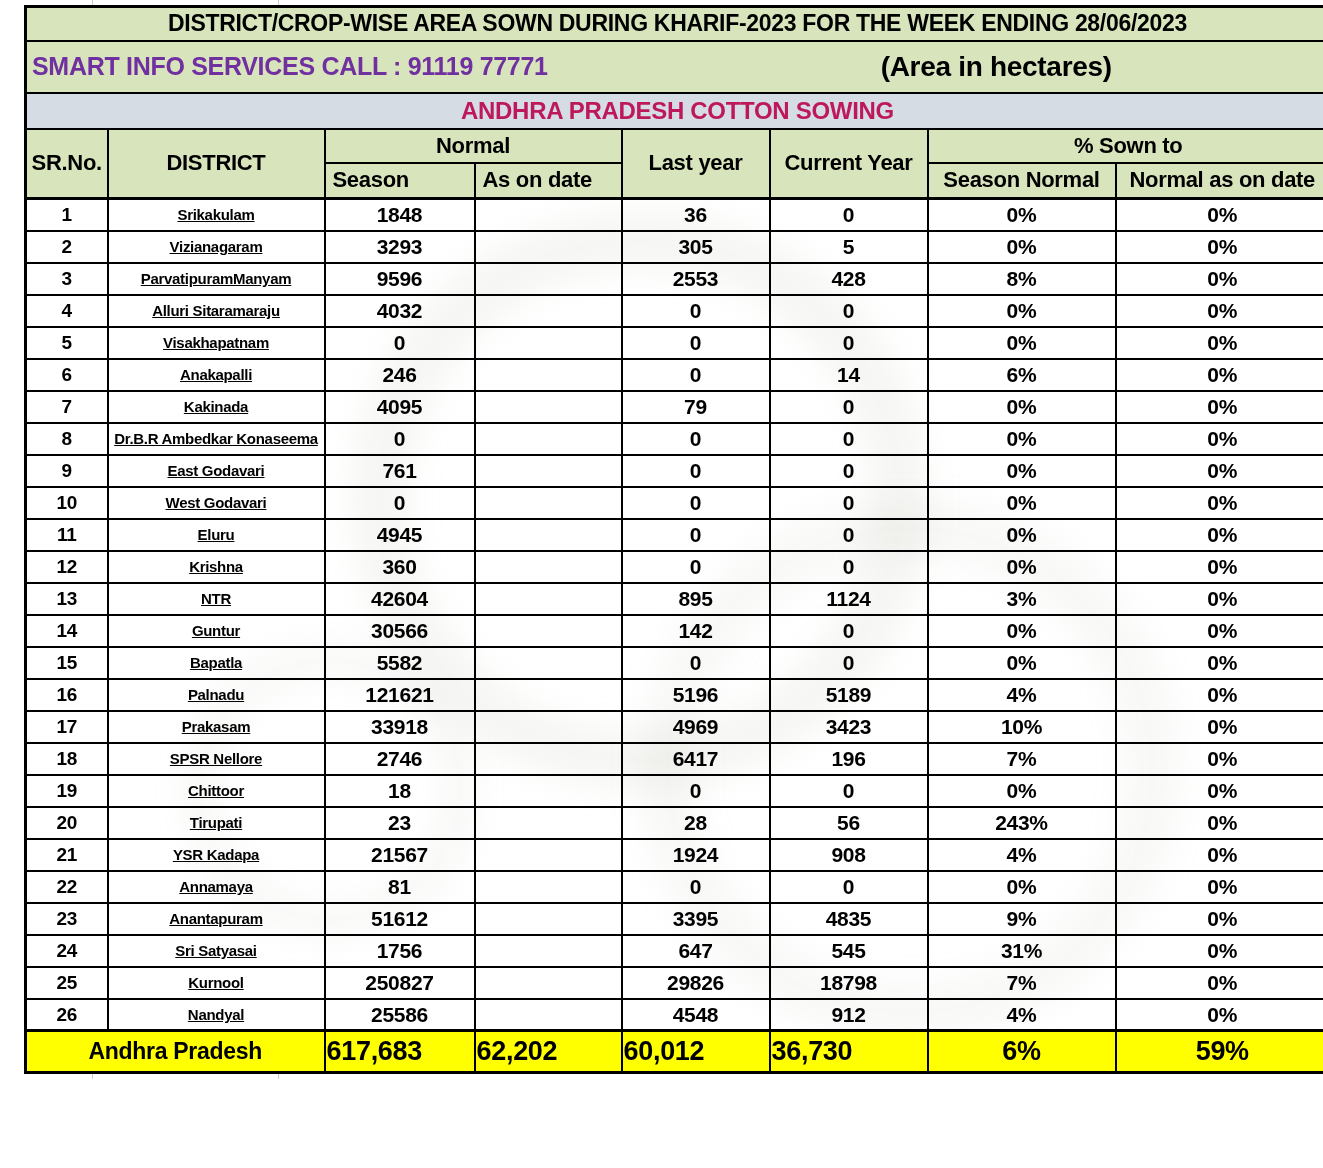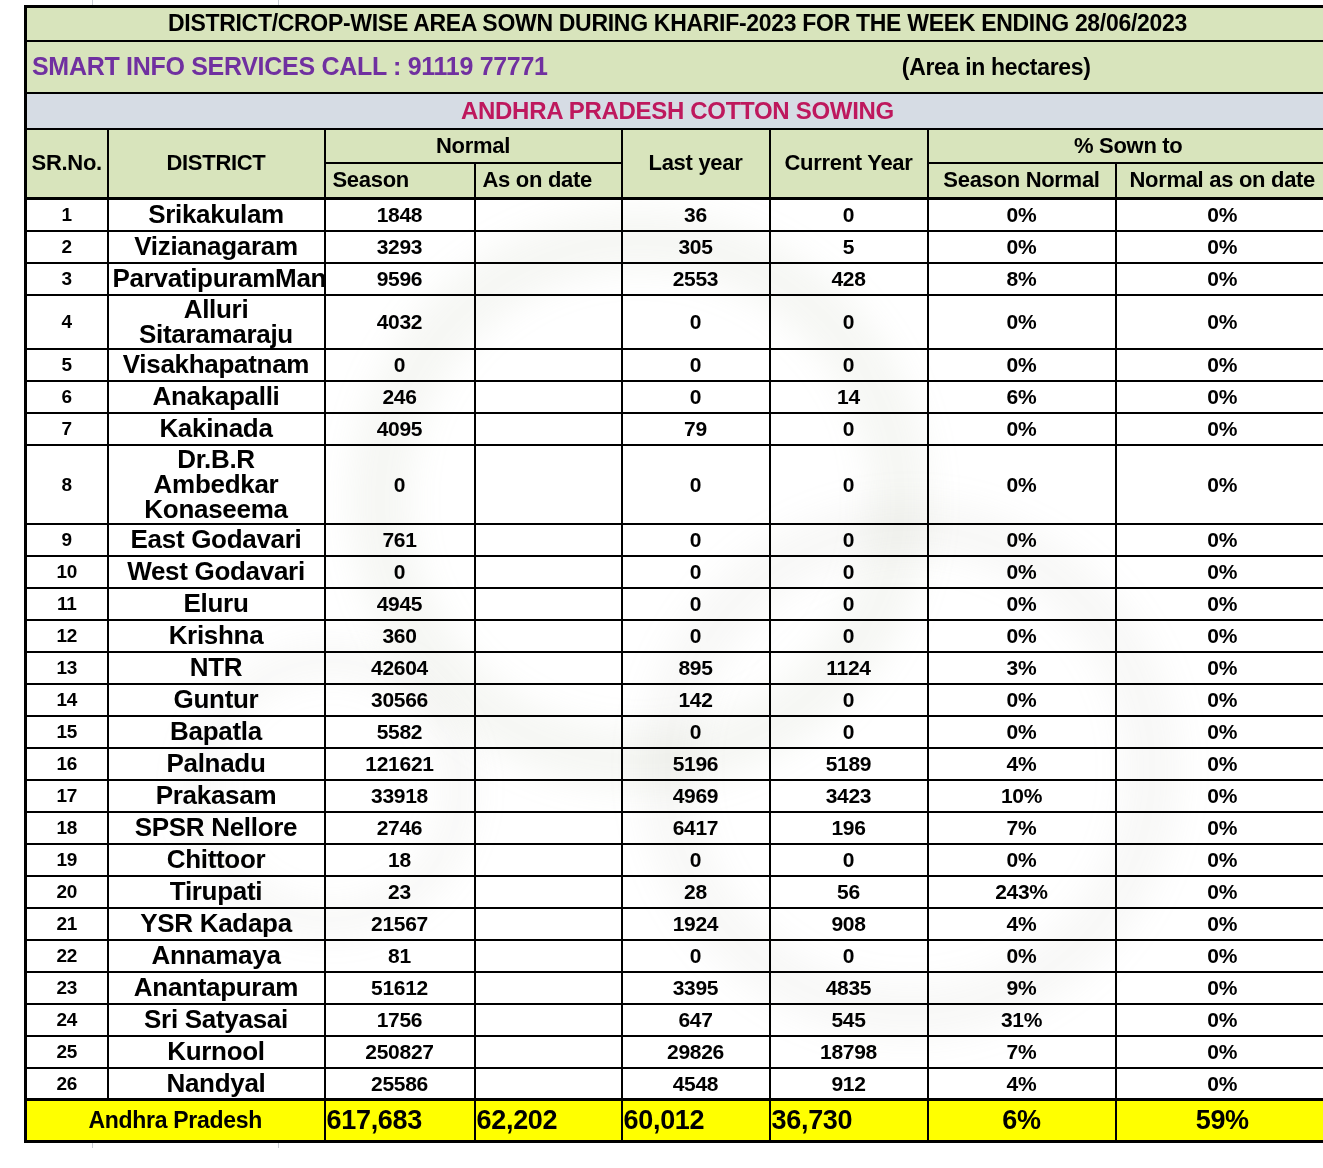--- a/index.html
+++ b/index.html
@@ -45,40 +45,40 @@
     text-align:center;font-size:23px;
   }
   .info-row td{
     height:52px;background:var(--green);
     position:relative;text-align:left;
   }
   .info-left{color:var(--purple);font-size:25px;padding-left:4px;}
   .info-right{
     position:absolute;left:74.5%;top:50%;
     transform:translate(-50%,-50%);
-    color:#000;font-size:23px;white-space:nowrap;
+    color:#000;font-size:28px;white-space:nowrap;
   }
   .subtitle-row td{
     height:36px;background:var(--bluegray);
     text-align:center;font-size:24px;color:#be185d;
   }
   .head1 td,.head2 td{background:var(--green);text-align:center;font-size:22px;}
   .head1 td{height:34px;}
   .head2 td{height:36px;text-align:center;}
   .head2 td{border-bottom:3px solid var(--border);}
   .head1 td[rowspan]{border-bottom:3px solid var(--border);}
   .head2 td.al{text-align:left;padding-left:7px;}
 
   .data-row td{
     height:32px;padding:1px 4px;
     background:transparent;
     text-align:center;font-size:21px;line-height:25px;
   }
   .data-row td.sr{font-size:19px;}
-  .data-row td.district{font-size:26px;}
+  .data-row td.district{font-size:15px;text-decoration:underline;}
 
   .total-row td{
     height:42px;background:var(--yellow);
     border-top:3px solid var(--border);
     border-bottom:3px solid var(--border);
     font-size:27px;
   }
   .total-row td.label{text-align:center;font-size:23px;}
   .total-row td.num{text-align:left;padding-right:14px;}
   .total-row td.pct{text-align:center;}

